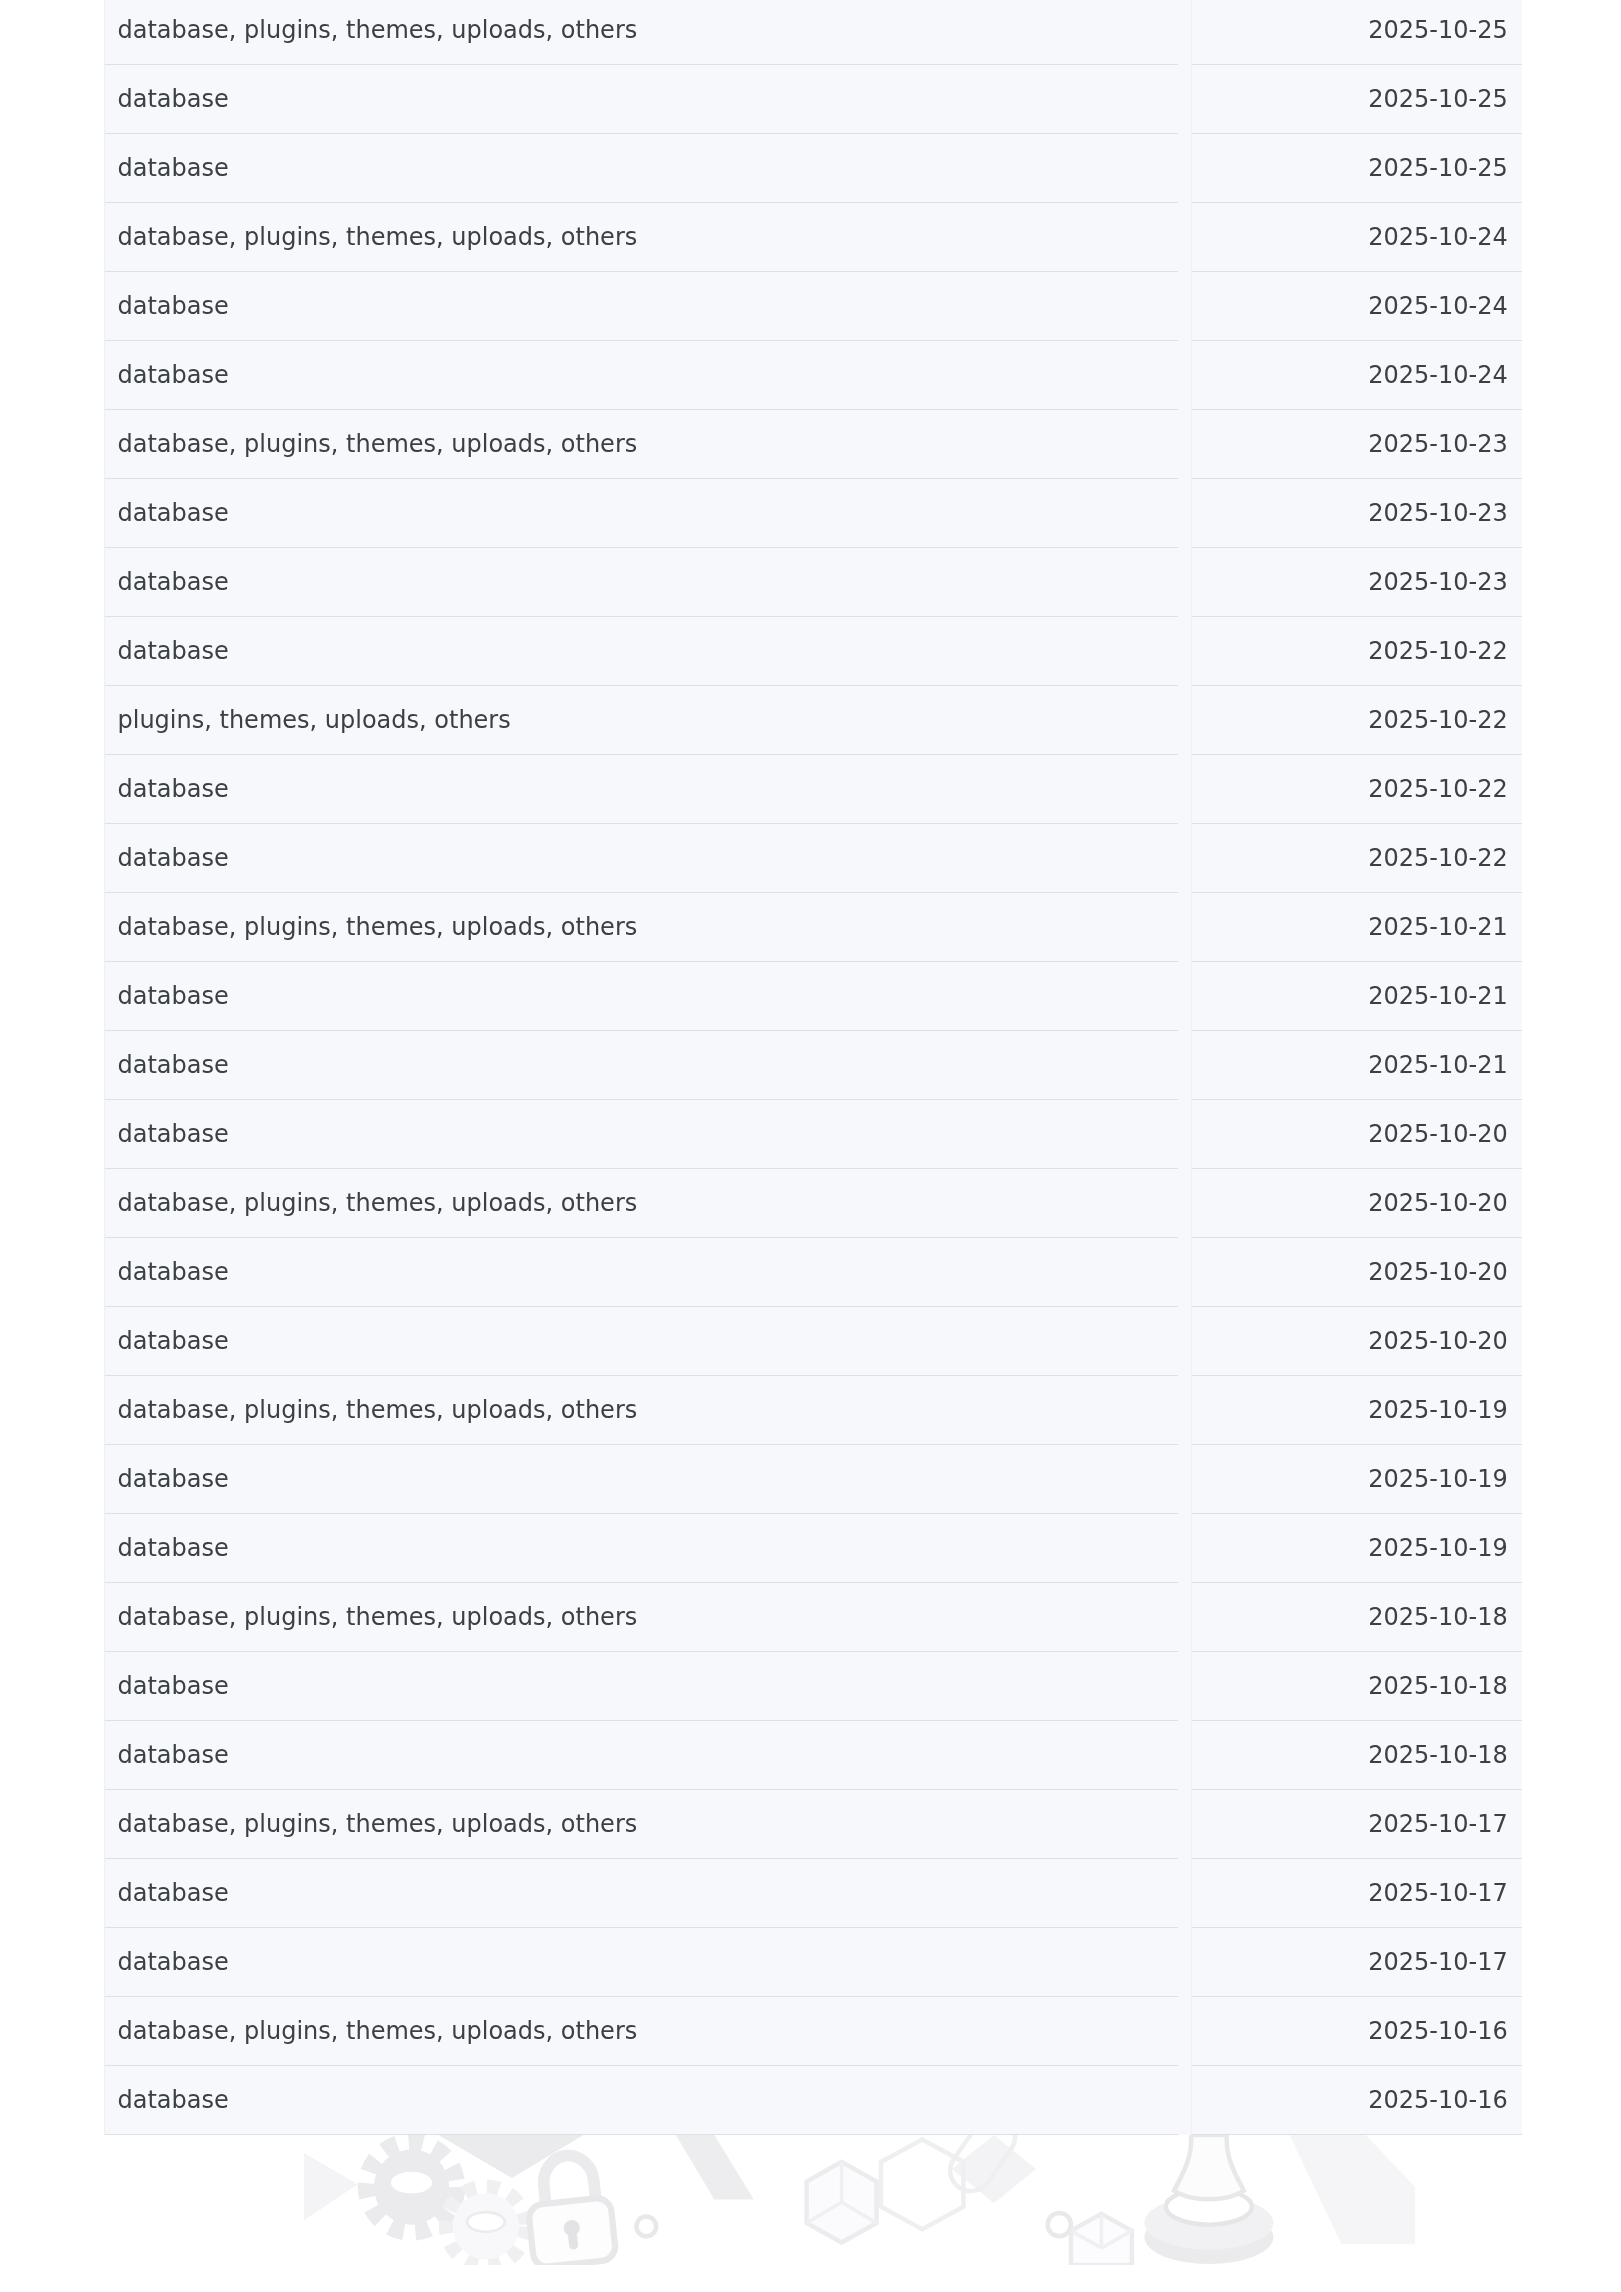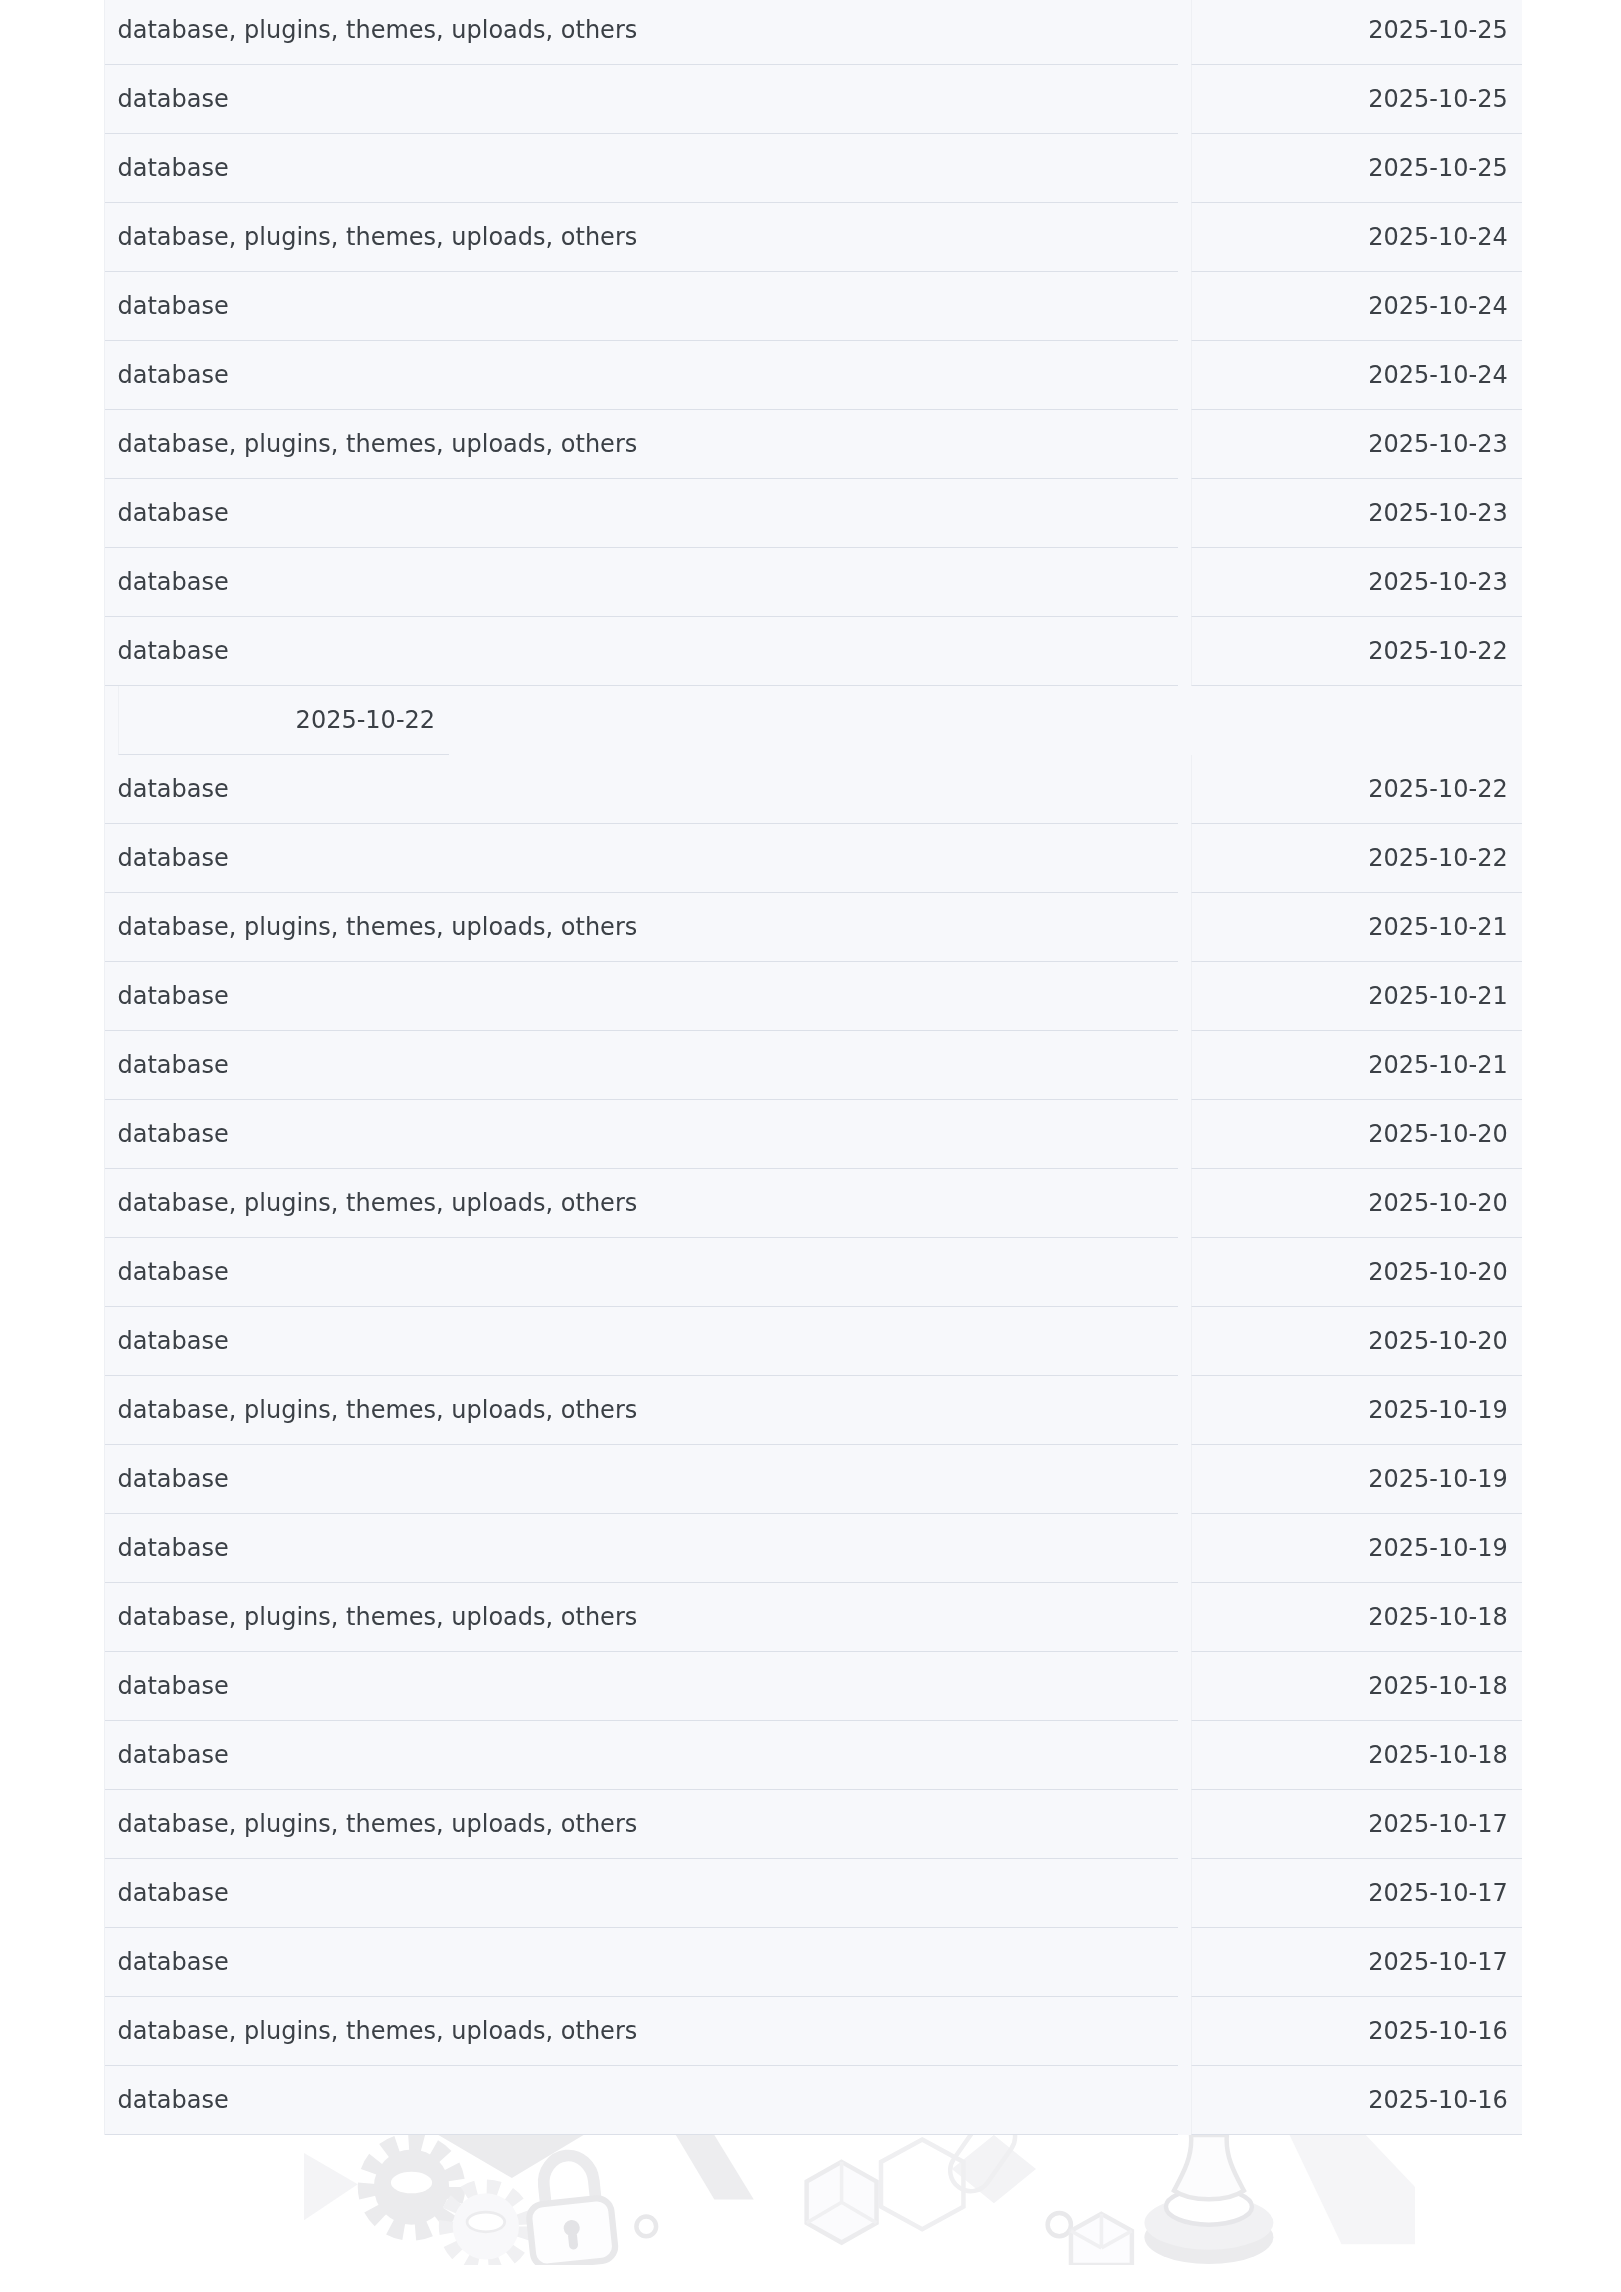--- a/index.html
+++ b/index.html
@@ -100,20 +100,21 @@
     <div class="cell cell-contents">database</div>
     <div class="cell cell-date">2025-10-23</div>
   </div>
 
   <div class="row">
     <div class="cell cell-contents">database</div>
     <div class="cell cell-date">2025-10-22</div>
   </div>
 
   <div class="row">
+    <div class="cell cell-contents">plugins, themes, uploads, others</div>
     <div class="cell cell-date">2025-10-22</div>
   </div>
 
   <div class="row">
     <div class="cell cell-contents">database</div>
     <div class="cell cell-date">2025-10-22</div>
   </div>
 
   <div class="row">
     <div class="cell cell-contents">database</div>

